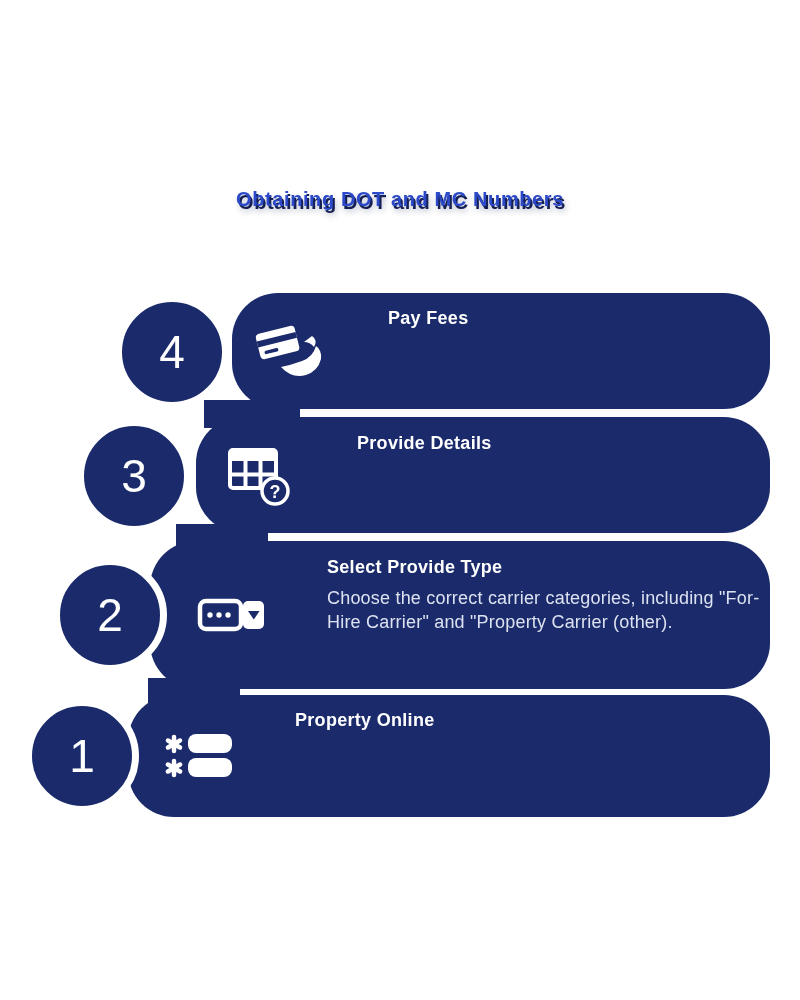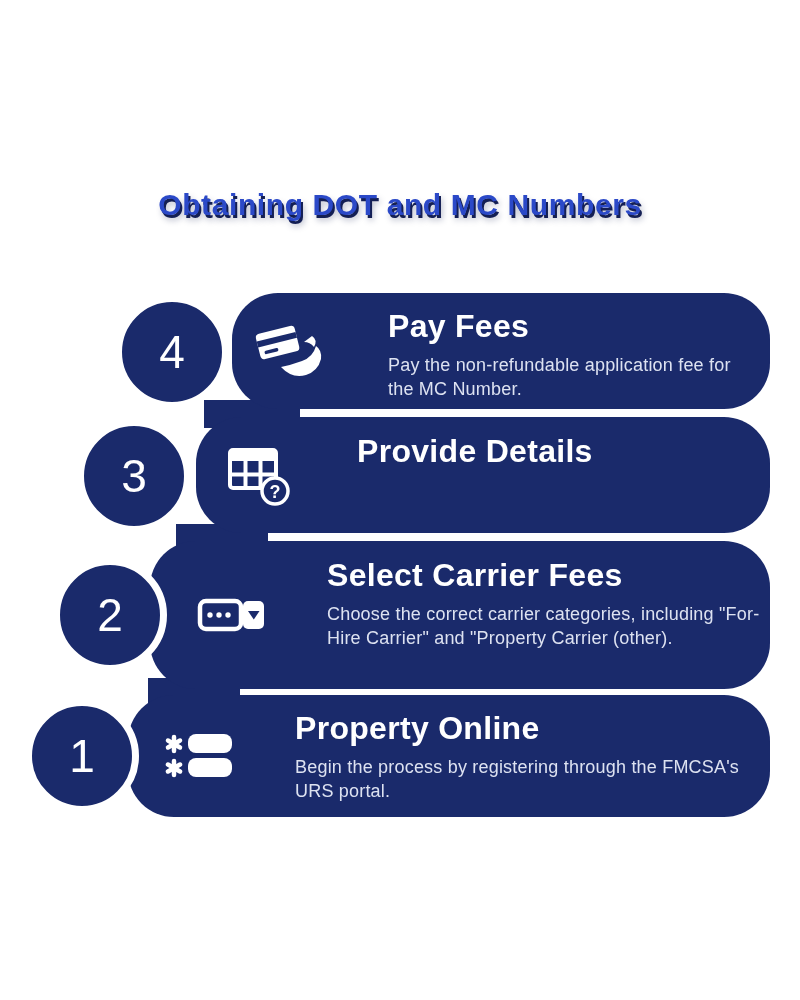--- a/index.html
+++ b/index.html
@@ -9,21 +9,21 @@
     font-family:"Liberation Sans", sans-serif;
     position:relative;
     overflow:hidden;
   }
   .canvas { position:absolute; inset:0; width:800px; height:1000px; }
 
   .title {
     position:absolute;
     top:188px; left:0; width:100%;
     text-align:center;
-    font-size:30px;
+    font-size:20px;
     font-weight:800;
     letter-spacing:.6px;
     color:#2b49c8;
     text-shadow:2px 3px 0 #141f54, 3px 5px 6px rgba(20,31,84,.35);
   }
 
   .bar {
     position:absolute;
     background:#1a2a6b;
     border-radius:46px;
@@ -43,21 +43,21 @@
     font-size:46px;
     font-weight:400;
   }
   .iconbox {
     position:absolute;
     width:76px; height:76px;
     display:flex; align-items:center; justify-content:center;
   }
   .textblock { position:absolute; }
   .heading {
-    font-size:32px;
+    font-size:18px;
     font-weight:700;
     color:#ffffff;
     letter-spacing:.3px;
     margin-bottom:9px;
   }
   .body-text {
     font-size:18px;
     color:#dde2f1;
     line-height:1.33;
     letter-spacing:.2px;
@@ -84,21 +84,20 @@
         <rect x="4" y="13" width="40" height="26" rx="4" fill="#ffffff"></rect>
         <rect x="4" y="20" width="40" height="6" fill="#1a2a6b"></rect>
         <rect x="9" y="31" width="14" height="3.5" rx="1.5" fill="#1a2a6b"></rect>
       </g>
       <path d="M27 51 Q38 63 52 59 Q64 55 67 43 Q68 34 62 30 Q59 41 48 45 Q37 49 27 51 Z" fill="#ffffff"></path>
       <path d="M60 31 Q64 24 58 20 L50 26 Q56 26 60 31 Z" fill="#ffffff"></path>
     </svg>
   </div>
   <div class="textblock" style="left:388px;top:308px;width:364px">
     <div class="heading">Pay Fees</div>
-    <div class="body-text">Pay the non-refundable application fee for the MC Number.</div>
   </div>
 
   <div class="bar" style="left:196px;top:417px;width:574px;height:116px"></div>
   <div class="badge" style="left:77px;top:419px">
     <span>3</span>
   </div>
   <div class="iconbox" style="left:220px;top:438px">
     <svg width="72" height="72" viewBox="0 0 72 72" aria-hidden="true">
       <rect x="8" y="10" width="46" height="38" rx="3" fill="none" stroke="#ffffff" stroke-width="4"></rect>
       <rect x="8" y="10" width="46" height="11" fill="#ffffff"></rect>
@@ -121,21 +120,21 @@
     <svg width="72" height="72" viewBox="0 0 72 72" aria-hidden="true">
       <rect x="4" y="22" width="41" height="28" rx="6" fill="none" stroke="#ffffff" stroke-width="4.5"></rect>
       <circle cx="14" cy="36" r="2.7" fill="#ffffff"></circle>
       <circle cx="23" cy="36" r="2.7" fill="#ffffff"></circle>
       <circle cx="32" cy="36" r="2.7" fill="#ffffff"></circle>
       <rect x="47" y="22" width="21" height="28" rx="5" fill="#ffffff"></rect>
       <path d="M52 32 L63.5 32 L57.75 40.5 Z" fill="#1a2a6b"></path>
     </svg>
   </div>
   <div class="textblock" style="left:327px;top:557px;width:436px">
-    <div class="heading">Select Carrier Fees</div>
+    <div class="heading">Select Provide Type</div>
     <div class="body-text">Choose the correct carrier categories, including "For-Hire Carrier" and "Property Carrier (other).</div>
   </div>
 
   <div class="bar" style="left:128px;top:695px;width:642px;height:122px"></div>
   <div class="badge" style="left:25px;top:699px">
     <span>1</span>
   </div>
   <div class="iconbox" style="left:162px;top:718px">
     <svg width="76" height="72" viewBox="0 0 76 72" aria-hidden="true">
       <g stroke="#ffffff" stroke-width="4.5" stroke-linecap="round">
@@ -147,16 +146,15 @@
       <g stroke="#ffffff" stroke-width="4.5" stroke-linecap="round">
         <line x1="12" y1="41" x2="12" y2="55"></line>
         <line x1="6" y1="44.5" x2="18" y2="51.5"></line>
         <line x1="18" y1="44.5" x2="6" y2="51.5"></line>
       </g>
       <rect x="26" y="38" width="44" height="19" rx="8" fill="#ffffff"></rect>
     </svg>
   </div>
   <div class="textblock" style="left:295px;top:710px;width:460px">
     <div class="heading">Property Online</div>
-    <div class="body-text">Begin the process by registering through the FMCSA's URS portal.</div>
   </div>
 
 </div>
 
 </body></html>

